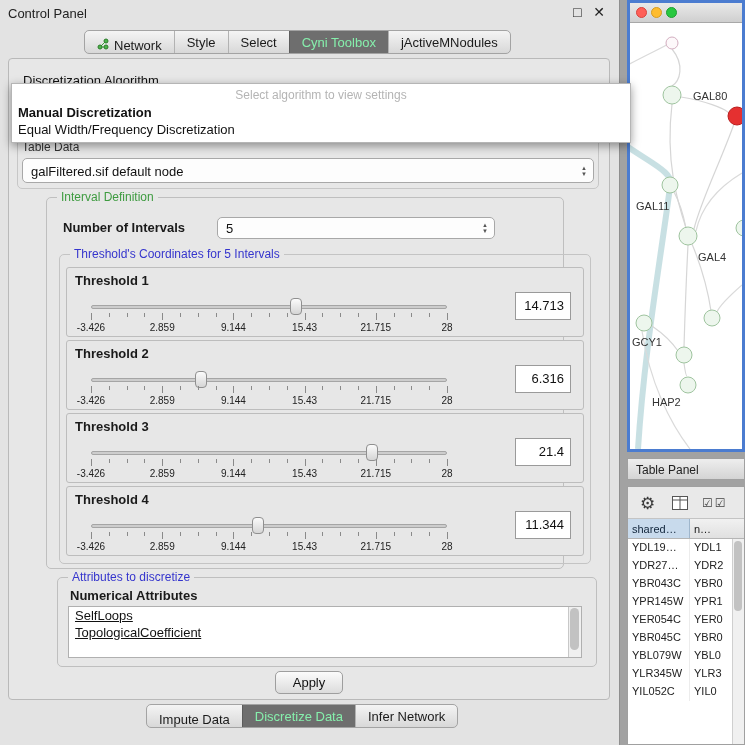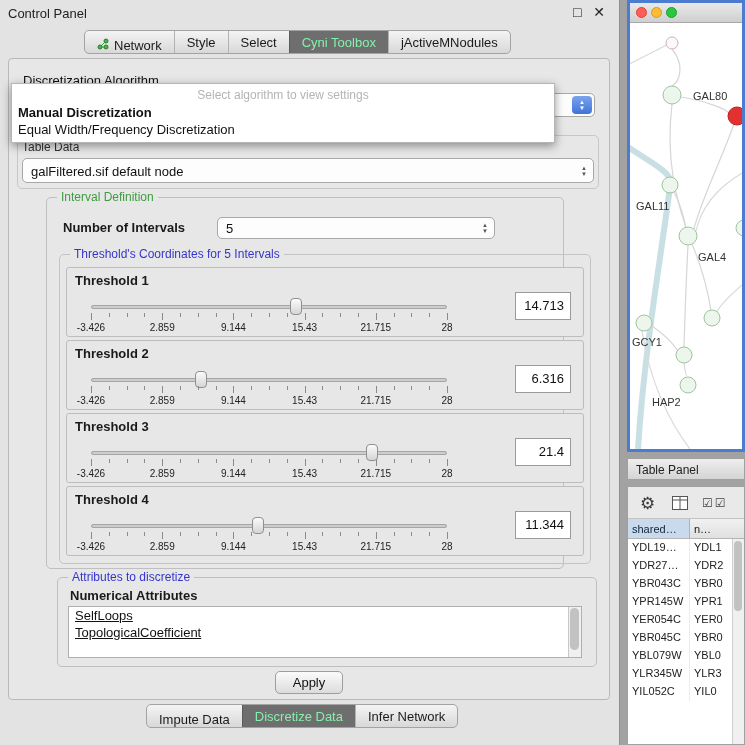--- a/index.html
+++ b/index.html
@@ -54,21 +54,21 @@
     color:#fff; font-size:6px; line-height:6px;
   }
   .gray-arrows {
     position:absolute; right:6px; top:50%; transform:translateY(-50%);
     display:flex; flex-direction:column; align-items:center;
     color:#555; font-size:6px; line-height:6px;
   }
   .algo-combo { left:10px; top:34px; width:576px; height:24px; }
 
   .popup {
-    position:absolute; left:2px; top:24px; width:544px; z-index:5;
+    position:absolute; left:2px; top:24px; width:620px; z-index:5;
     background:#fff; border:1px solid #b5b5b5;
     box-shadow:0 3px 9px rgba(0,0,0,.4); padding-bottom:4px;
   }
   .popup-hint { text-align:center; color:#b4b4b4; font-size:12px; padding:4px 0 2px; }
   .popup-item { font-size:13px; padding:1px 6px; color:#111; }
   .popup-item.bold { font-weight:bold; }
 
   .groupbox { position:absolute; border:1px solid #bfbfbf; border-radius:5px; }
   .legend {
     position:absolute; top:-8px; left:10px; background:#e7e7e7;

